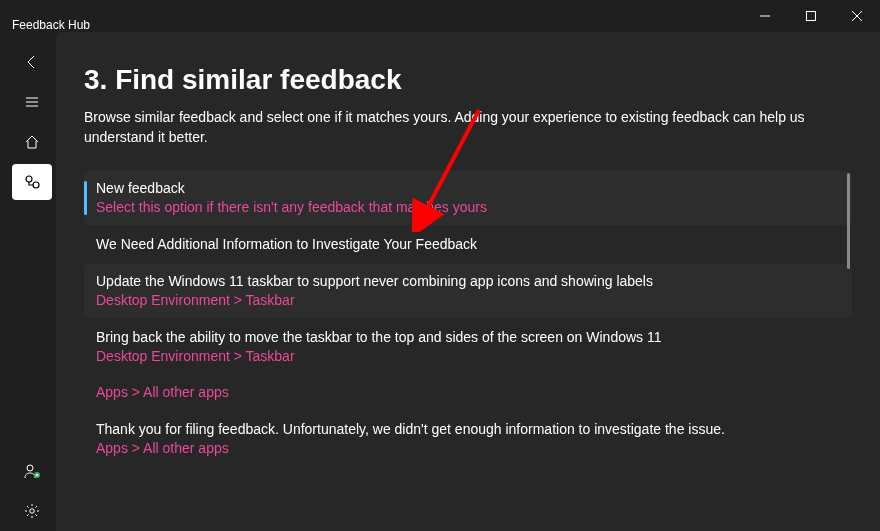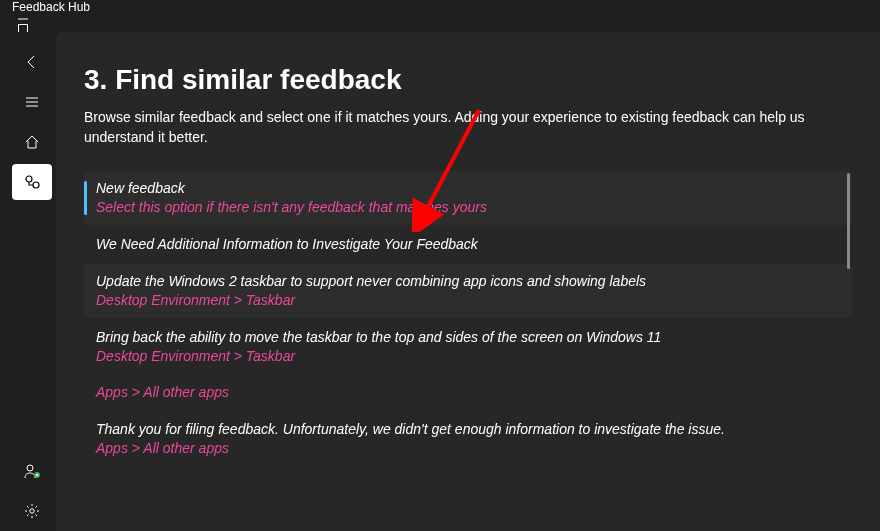--- a/index.html
+++ b/index.html
@@ -7,23 +7,22 @@
   body {
     background: #1f1f1f;
     color: #ffffff;
     font-family: "Segoe UI", -apple-system, sans-serif;
     font-size: 14px;
     position: relative;
   }
   .titlebar {
     height: 32px;
     display: flex;
-    align-items: flex-start;
+    align-items: flex-end;
     background: #1f1f1f;
-    flex-direction: column;
   }
   .titlebar-title {
     padding-left: 12px;
     font-size: 12px;
     flex: 1;
   }
   .titlebar-btn {
     width: 46px;
     height: 32px;
     display: flex;
@@ -75,21 +74,20 @@
   }
   .intro {
     font-size: 14px;
     line-height: 1.4;
     margin-bottom: 24px;
     color: #ffffff;
     padding-right: 40px;
   }
   .list-wrap {
     position: relative;
-    font-style: italic;
   }
   .feedback-item {
     padding: 8px 12px;
     border-radius: 4px;
     margin-bottom: 2px;
     position: relative;
   }
   .feedback-item.selected {
     background: #2d2d2d;
   }
@@ -203,21 +201,21 @@
       <div class="feedback-item selected">
         <div class="fi-title">New feedback</div>
         <div class="fi-sub">Select this option if there isn't any feedback that matches yours</div>
       </div>
 
       <div class="feedback-item">
         <div class="fi-title">We Need Additional Information to Investigate Your Feedback</div>
       </div>
 
       <div class="feedback-item hover">
-        <div class="fi-title">Update the Windows 2 taskbar to support never combining app icons and showing labels</div>
+        <div class="fi-title">Update the Windows 11 taskbar to support never combining app icons and showing labels</div>
         <div class="fi-sub">Desktop Environment &gt; Taskbar</div>
       </div>
 
       <div class="feedback-item">
         <div class="fi-title">Bring back the ability to move the taskbar to the top and sides of the screen on Windows 11</div>
         <div class="fi-sub">Desktop Environment &gt; Taskbar</div>
       </div>
 
       <div class="feedback-item">
         <div class="fi-sub">Apps &gt; All other apps</div>

